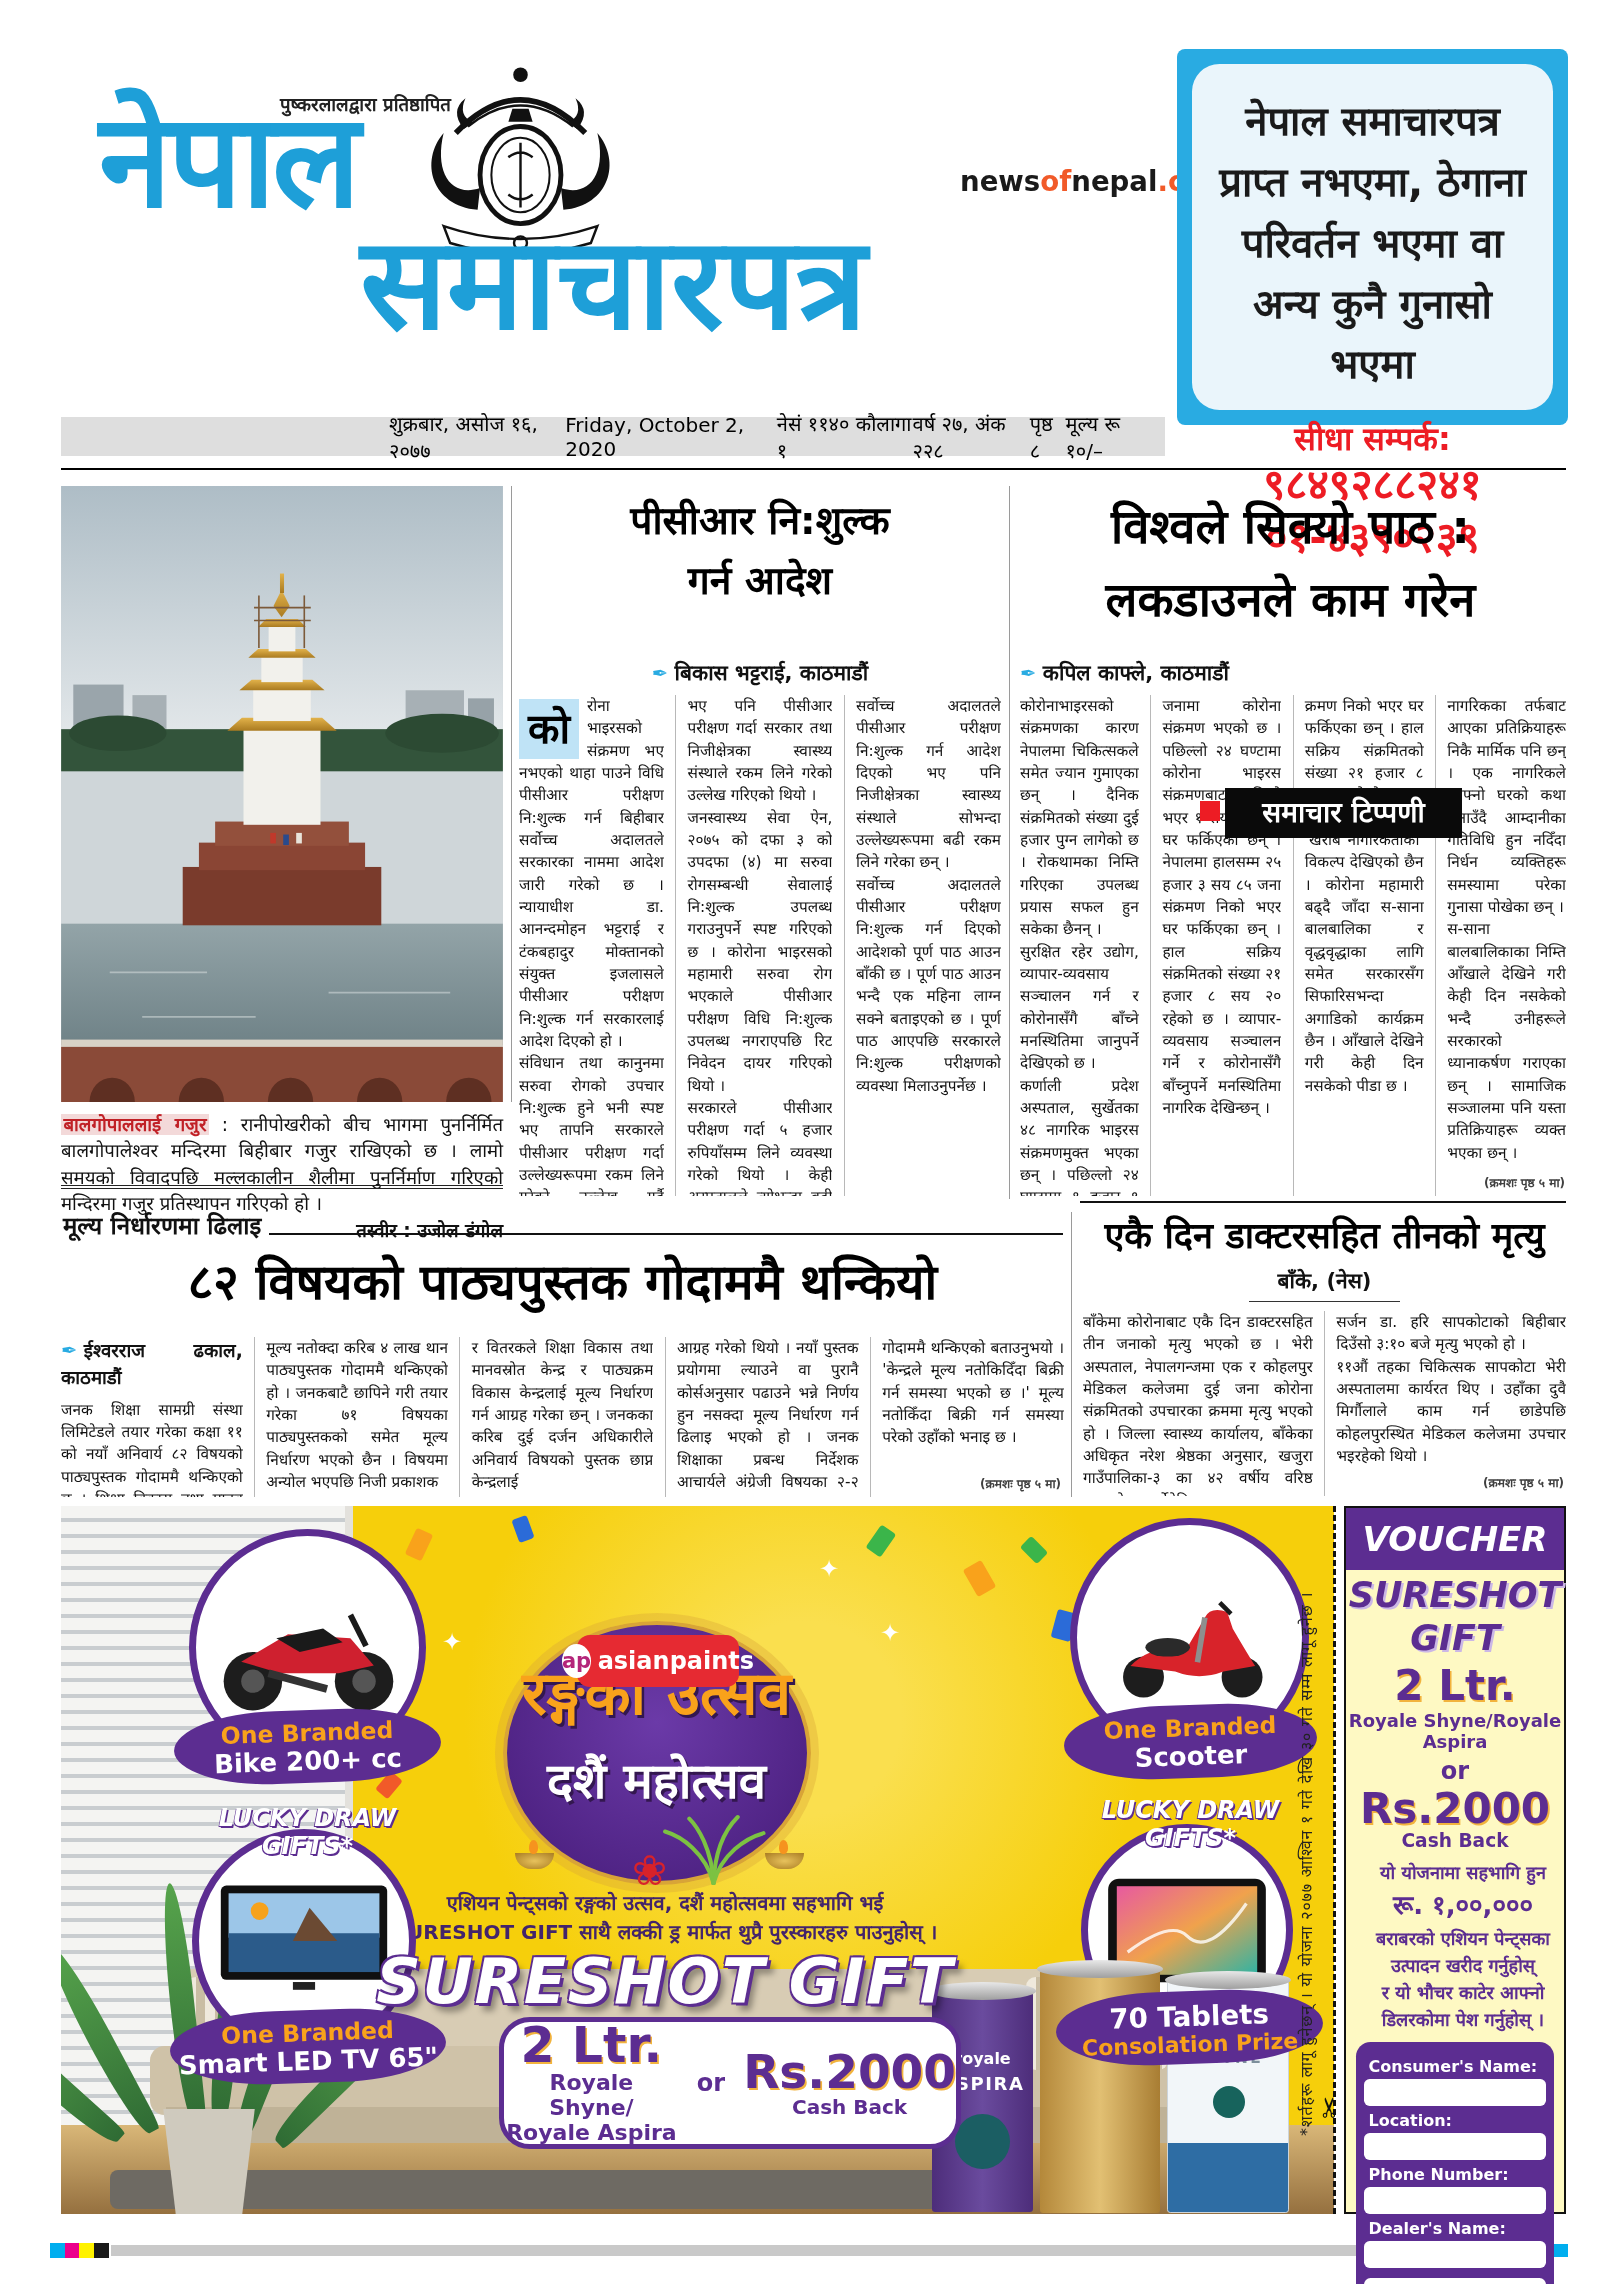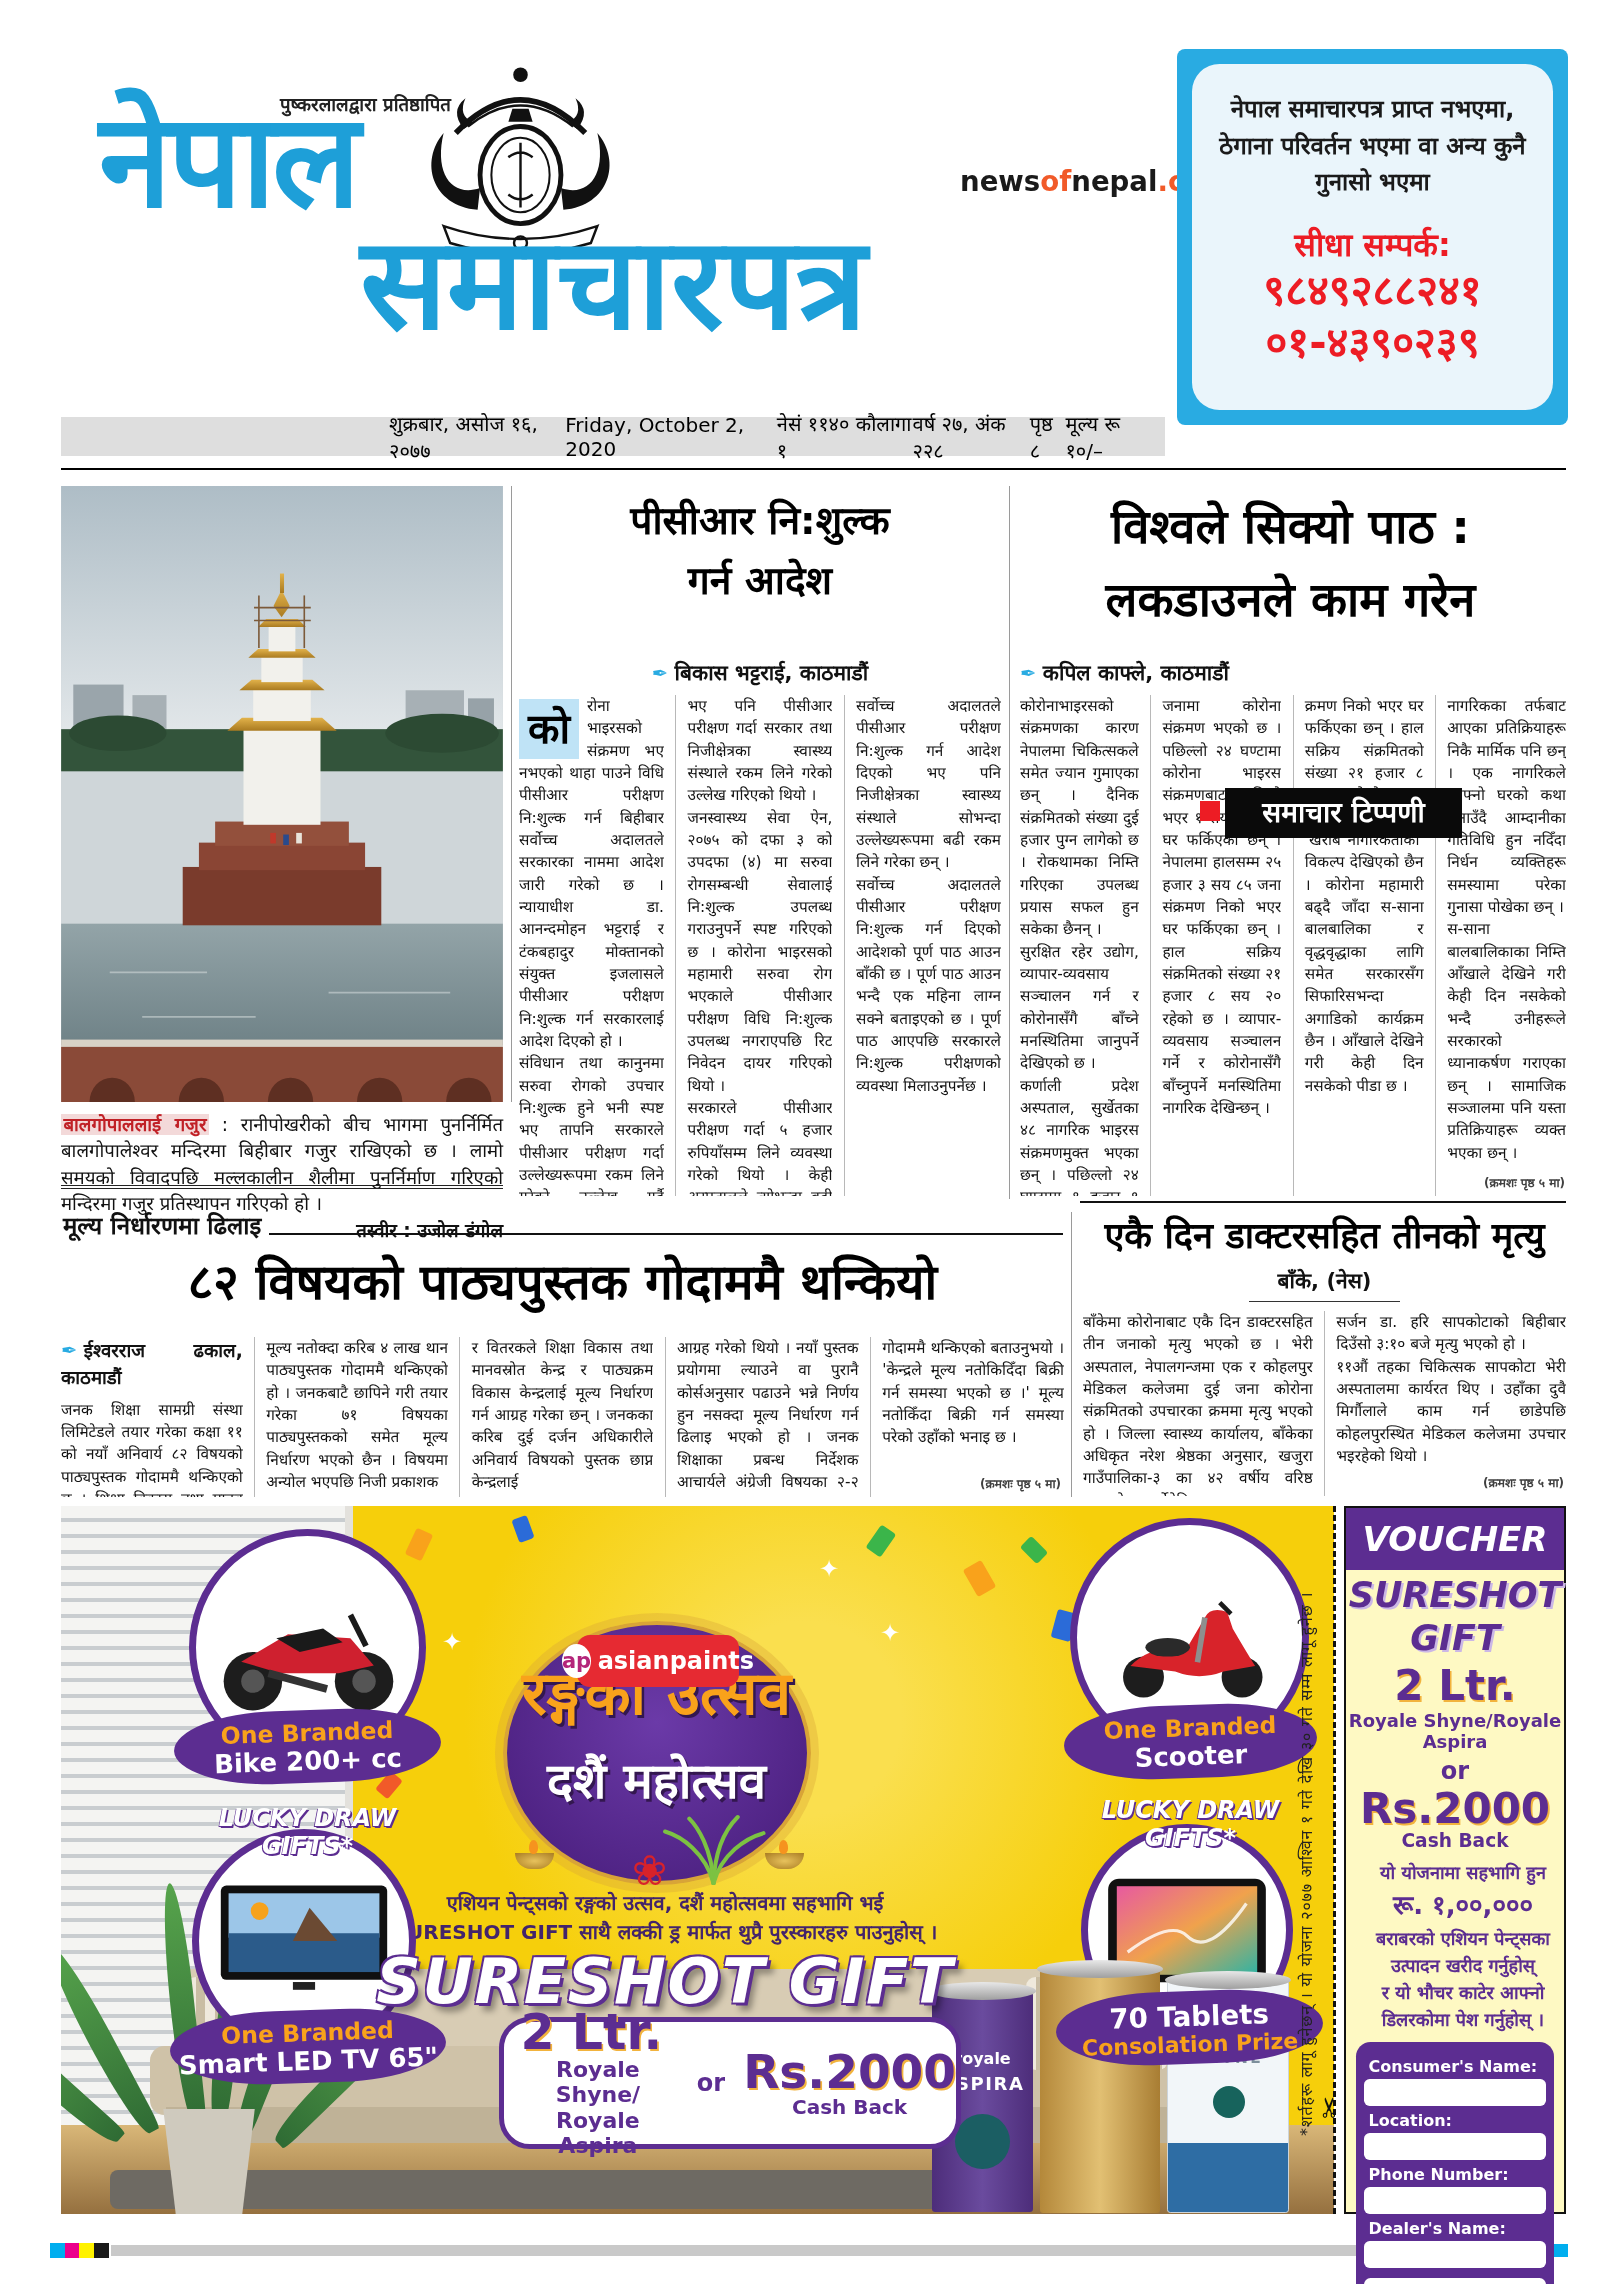--- a/index.html
+++ b/index.html
@@ -10,21 +10,21 @@
   
   .tagline { left:280px; top:91px; font-size:18.6px; font-weight:600; color:#222; }
   .title-top { left:99px; top:70px; font-size:130px; font-weight:800; color:#1E9FD8; letter-spacing:-3.2px; line-height:1.4; }
   .title-main { left:63px; top:185px; width:1101px; font-size:128px; font-weight:800; color:#1E9FD8; text-align:center; white-space:nowrap; overflow:hidden; line-height:1.55; }
   .crest { left:387px; top:52px; }
   .website { left:960px; top:165px; width:203px; font-size:27.6px; font-weight:700; text-align:right; }
   .website .b { color:#1a1a1a; } .website .o { color:#F15A29; }
 
   .notice { left:1177px; top:49px; width:391px; height:376px; background:#29ABE2; border-radius:8px; padding:14.6px; }
   .notice-inner { width:100%; height:100%; background:#EAF5FB; border-radius:27.6px; text-align:center; padding:27.6px 14.6px 16px; }
-  .notice-text { font-size:24px; font-weight:800; color:#1a1a1a; line-height:1.52; }
+  .notice-text { font-size:40px; font-weight:800; color:#1a1a1a; line-height:1.52; }
   .notice-contact { margin-top:21px; font-size:32px; font-weight:800; color:#ED1C24; }
   .notice-phone { font-size:42px; font-weight:800; color:#ED1C24; line-height:1.25; }
 
   .dateline { left:61px; top:417px; width:1104px; height:39px; background:#DEDEDE; display:flex; align-items:center; justify-content:space-between; padding-left:328px; padding-right:11.3px; font-size:20px; color:#000; }
   .rule-top { left:61px; top:468px; width:1505px; height:2.4px; background:#000; }
 
   
   .vrule { background:#9a9a9a; width:0.8px; }
   .caption-rule { left:61px; top:1185px; width:442px; height:4px; border-top:0.8px solid #222; border-bottom:0.8px solid #222; }
   .right-sec-rule { left:1080px; top:1201px; width:486px; height:1.6px; background:#111; }
@@ -97,21 +97,21 @@
   .diya { position:absolute; width:39px; height:16px; background:radial-gradient(#e8c25c,#a87b22); border-radius:0 0 19.5px 19.5px; z-index:3; }
   .diya::after { content:""; position:absolute; left:13.8px; top:-13px; width:9.7px; height:13.8px; background:#f6931e; border-radius:50% 50% 50% 50%/60% 60% 40% 40%; }
   .flower { left:571px; top:340px; font-size:42px; color:#D8222A; z-index:4; }
   .jamara { left:596px; top:306px; z-index:3; }
   .ad-tagline { left:312px; top:383px; width:584px; text-align:center; font-size:20px; font-weight:700; color:#43246b; z-index:4; }
   .ad-tagline2 { top:412px; }
   .sureshot-big { left:284px; top:439px; width:640px; text-align:center; font-size:62px; font-weight:800; font-style:italic; color:#fff; letter-spacing:1.6px;
       text-shadow:3.2px 3.2px 0 #5C2D91,-1.6px 1.6px 0 #5C2D91,1.6px -1.6px 0 #5C2D91,-1.6px -1.6px 0 #5C2D91,6.5px 8px 6.5px rgba(0,0,0,.35); z-index:5; }
   .gift-box { left:438px; top:511px; width:462px; height:132px; background:#fff; border:5.7px solid #5C2D91; border-radius:31px; display:flex; align-items:center; justify-content:center; gap:18px; z-index:5; }
   .g-qty { font-size:49px; font-weight:800; color:#5C2D91; text-shadow:1.6px 1.6px 0 #f2b33d; line-height:1; text-align:center; }
-  .g-prod { font-size:22px; font-weight:800; color:#5C2D91; text-align:center; line-height:1.15;padding-left:13px; }
+  .g-prod { font-size:22px; font-weight:800; color:#5C2D91; text-align:center; line-height:1.15; }
   .g-or { font-size:24px; font-weight:800; color:#5C2D91; }
   .g-cash { font-size:47px; font-weight:800; color:#5C2D91; text-shadow:1.6px 1.6px 0 #f2b33d; line-height:1; text-align:center; }
   .g-cashlbl { font-size:20px; font-weight:800; color:#5C2D91; text-align:center; }
 
   .prize-circle { position:absolute; border-radius:50%; background:#fff; border:7.3px solid #5C2D91; overflow:hidden; display:flex; align-items:center; justify-content:center; z-index:4; }
   .ribbon { position:absolute; background:#5C2D91; border-radius:42%/55%; text-align:center; padding:9.7px 3.2px 6.5px; transform:rotate(-2deg); z-index:5; }
   .ribbon .l1 { color:#F9A21B; font-size:23.5px; font-weight:800; line-height:1.15; }
   .ribbon .l2 { color:#fff; font-size:26px; font-weight:800; line-height:1.15; }
   .ribbon.tabr .l1 { color:#fff; font-size:27.6px; }
   .ribbon.tabr .l2 { color:#F9A21B; font-size:22px; }

